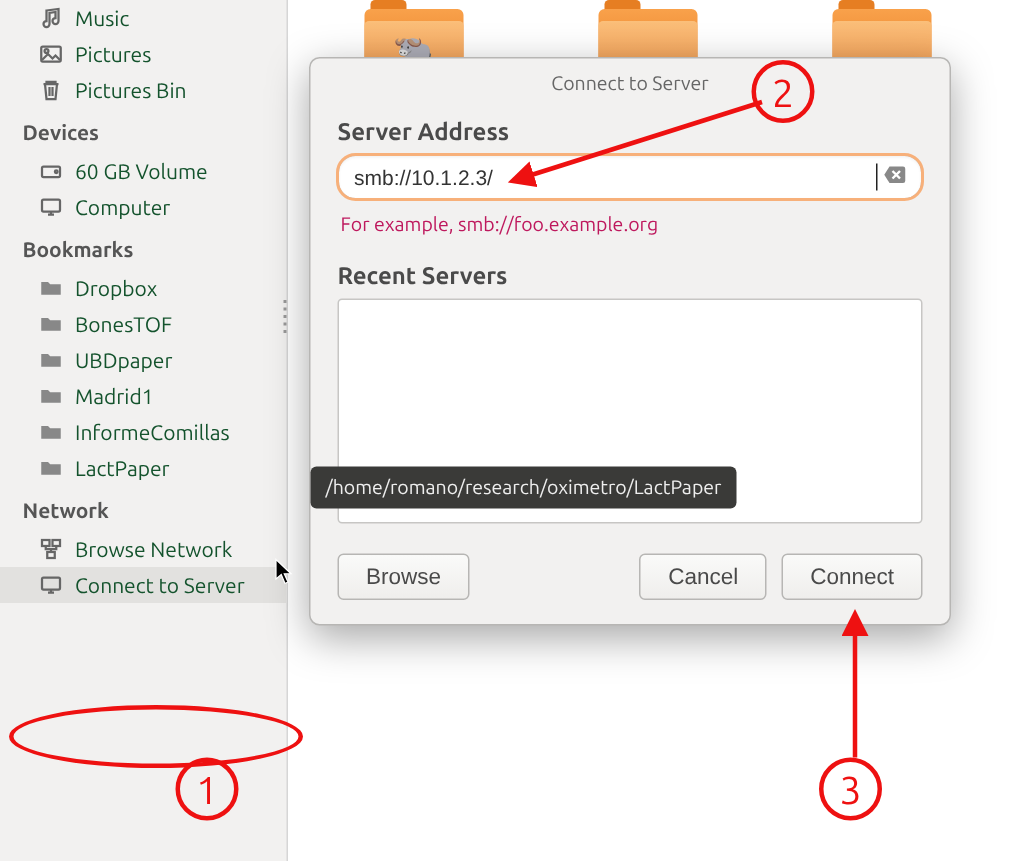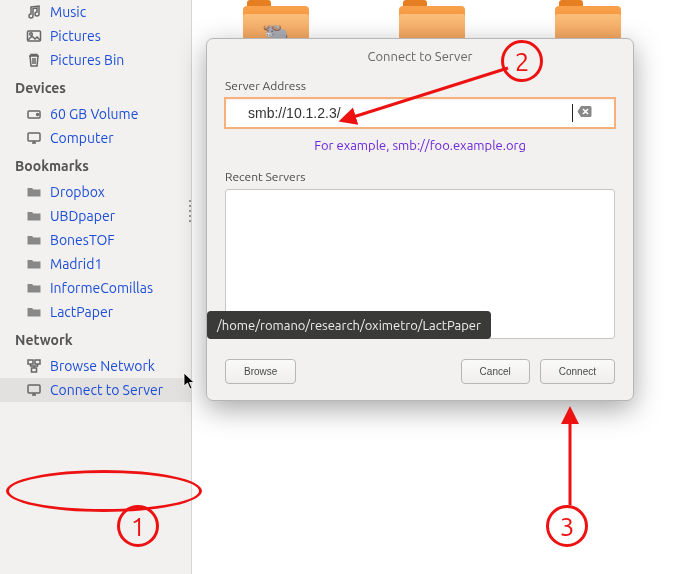--- a/index.html
+++ b/index.html
@@ -28,21 +28,21 @@
     color: #555;
     padding: 8px 15px 6px 15px;
     font-size: 14px;
   }
   .sidebar-item {
     display: flex;
     align-items: center;
     gap: 8px;
     padding: 4px 6px 4px 26px;
     cursor: pointer;
-    color: #1d4ed8;
+    color: #14532d;
   }
   .sidebar-item .icon {
     width: 16px;
     height: 16px;
     display: inline-flex;
     align-items: center;
     justify-content: center;
     color: #666;
   }
   .sidebar-item .label { font-size: 14px; }
@@ -126,33 +126,33 @@
   .dialog-title {
     text-align: center;
     font-size: 13px;
     color: #666;
     padding: 10px 0 8px 0;
   }
   .dialog-body {
     padding: 8px 18px 0 18px;
   }
   .field-label {
-    font-weight: normal;
+    font-weight: bold;
     color: #4a4a4a;
-    font-size: 12px;
+    font-size: 16px;
     margin-bottom: 6px;
   }
   .input-wrap {
     position: relative;
     border: 1px solid #b7b6b4;
-    border-radius: 0;
+    border-radius: 12px;
     background: #fff;
     display: flex;
     align-items: center;
-    padding: 4px 20px;
+    padding: 4px 8px;
     box-shadow: inset 0 1px 2px rgba(0,0,0,0.06);
     outline: 2px solid #f7b07a;
     outline-offset: -1px;
   }
   .input-wrap input {
     flex: 1;
     border: none;
     outline: none;
     font-size: 14px;
     color: #333;
@@ -162,44 +162,43 @@
   .clear-icon {
     color: #777;
     font-size: 14px;
     cursor: pointer;
     padding: 0 2px;
   }
   .caret {
     width:1px; height:18px; background:#222; margin-left:-2px; margin-right:2px;
   }
   .example {
-    color: #6d28d9;
+    color: #be185d;
     font-size: 13px;
     margin: 10px 2px 18px 2px;
-    text-align: center;
   }
   .recent-box {
     border: 1px solid #c7c6c4;
     border-radius: 3px;
     background: #fff;
     height: 150px;
     margin-bottom: 20px;
   }
   .dialog-buttons {
     display: flex;
     padding: 0 18px;
     gap: 10px;
   }
   .spacer { flex: 1; }
   .btn {
     background: linear-gradient(#fafaf9,#efeeec);
     border: 1px solid #b7b6b4;
     border-radius: 4px;
     padding: 6px 18px;
-    font-size: 10px;
+    font-size: 15px;
     color: #4a4a4a;
     cursor: pointer;
   }
 
   
   .tooltip {
     position: absolute;
     left: 207px;
     top: 311px;
     background: #3a3a38;
@@ -301,29 +300,29 @@
         </svg>
       </span>
     <span class="label">Dropbox</span>
   </div>
   <div class="sidebar-item">
     <span class="icon">
         <svg class="ico folder" viewBox="0 0 16 16">
           <path d="M1.5 4 H6 L7.5 5.5 H14.5 V12.5 H1.5 Z"></path>
         </svg>
       </span>
+    <span class="label">BonesTOF</span>
+  </div>
+  <div class="sidebar-item">
+    <span class="icon">
+        <svg class="ico folder" viewBox="0 0 16 16">
+          <path d="M1.5 4 H6 L7.5 5.5 H14.5 V12.5 H1.5 Z"></path>
+        </svg>
+      </span>
     <span class="label">UBDpaper</span>
-  </div>
-  <div class="sidebar-item">
-    <span class="icon">
-        <svg class="ico folder" viewBox="0 0 16 16">
-          <path d="M1.5 4 H6 L7.5 5.5 H14.5 V12.5 H1.5 Z"></path>
-        </svg>
-      </span>
-    <span class="label">BonesTOF</span>
   </div>
   <div class="sidebar-item">
     <span class="icon">
         <svg class="ico folder" viewBox="0 0 16 16">
           <path d="M1.5 4 H6 L7.5 5.5 H14.5 V12.5 H1.5 Z"></path>
         </svg>
       </span>
     <span class="label">Madrid1</span>
   </div>
   <div class="sidebar-item">

